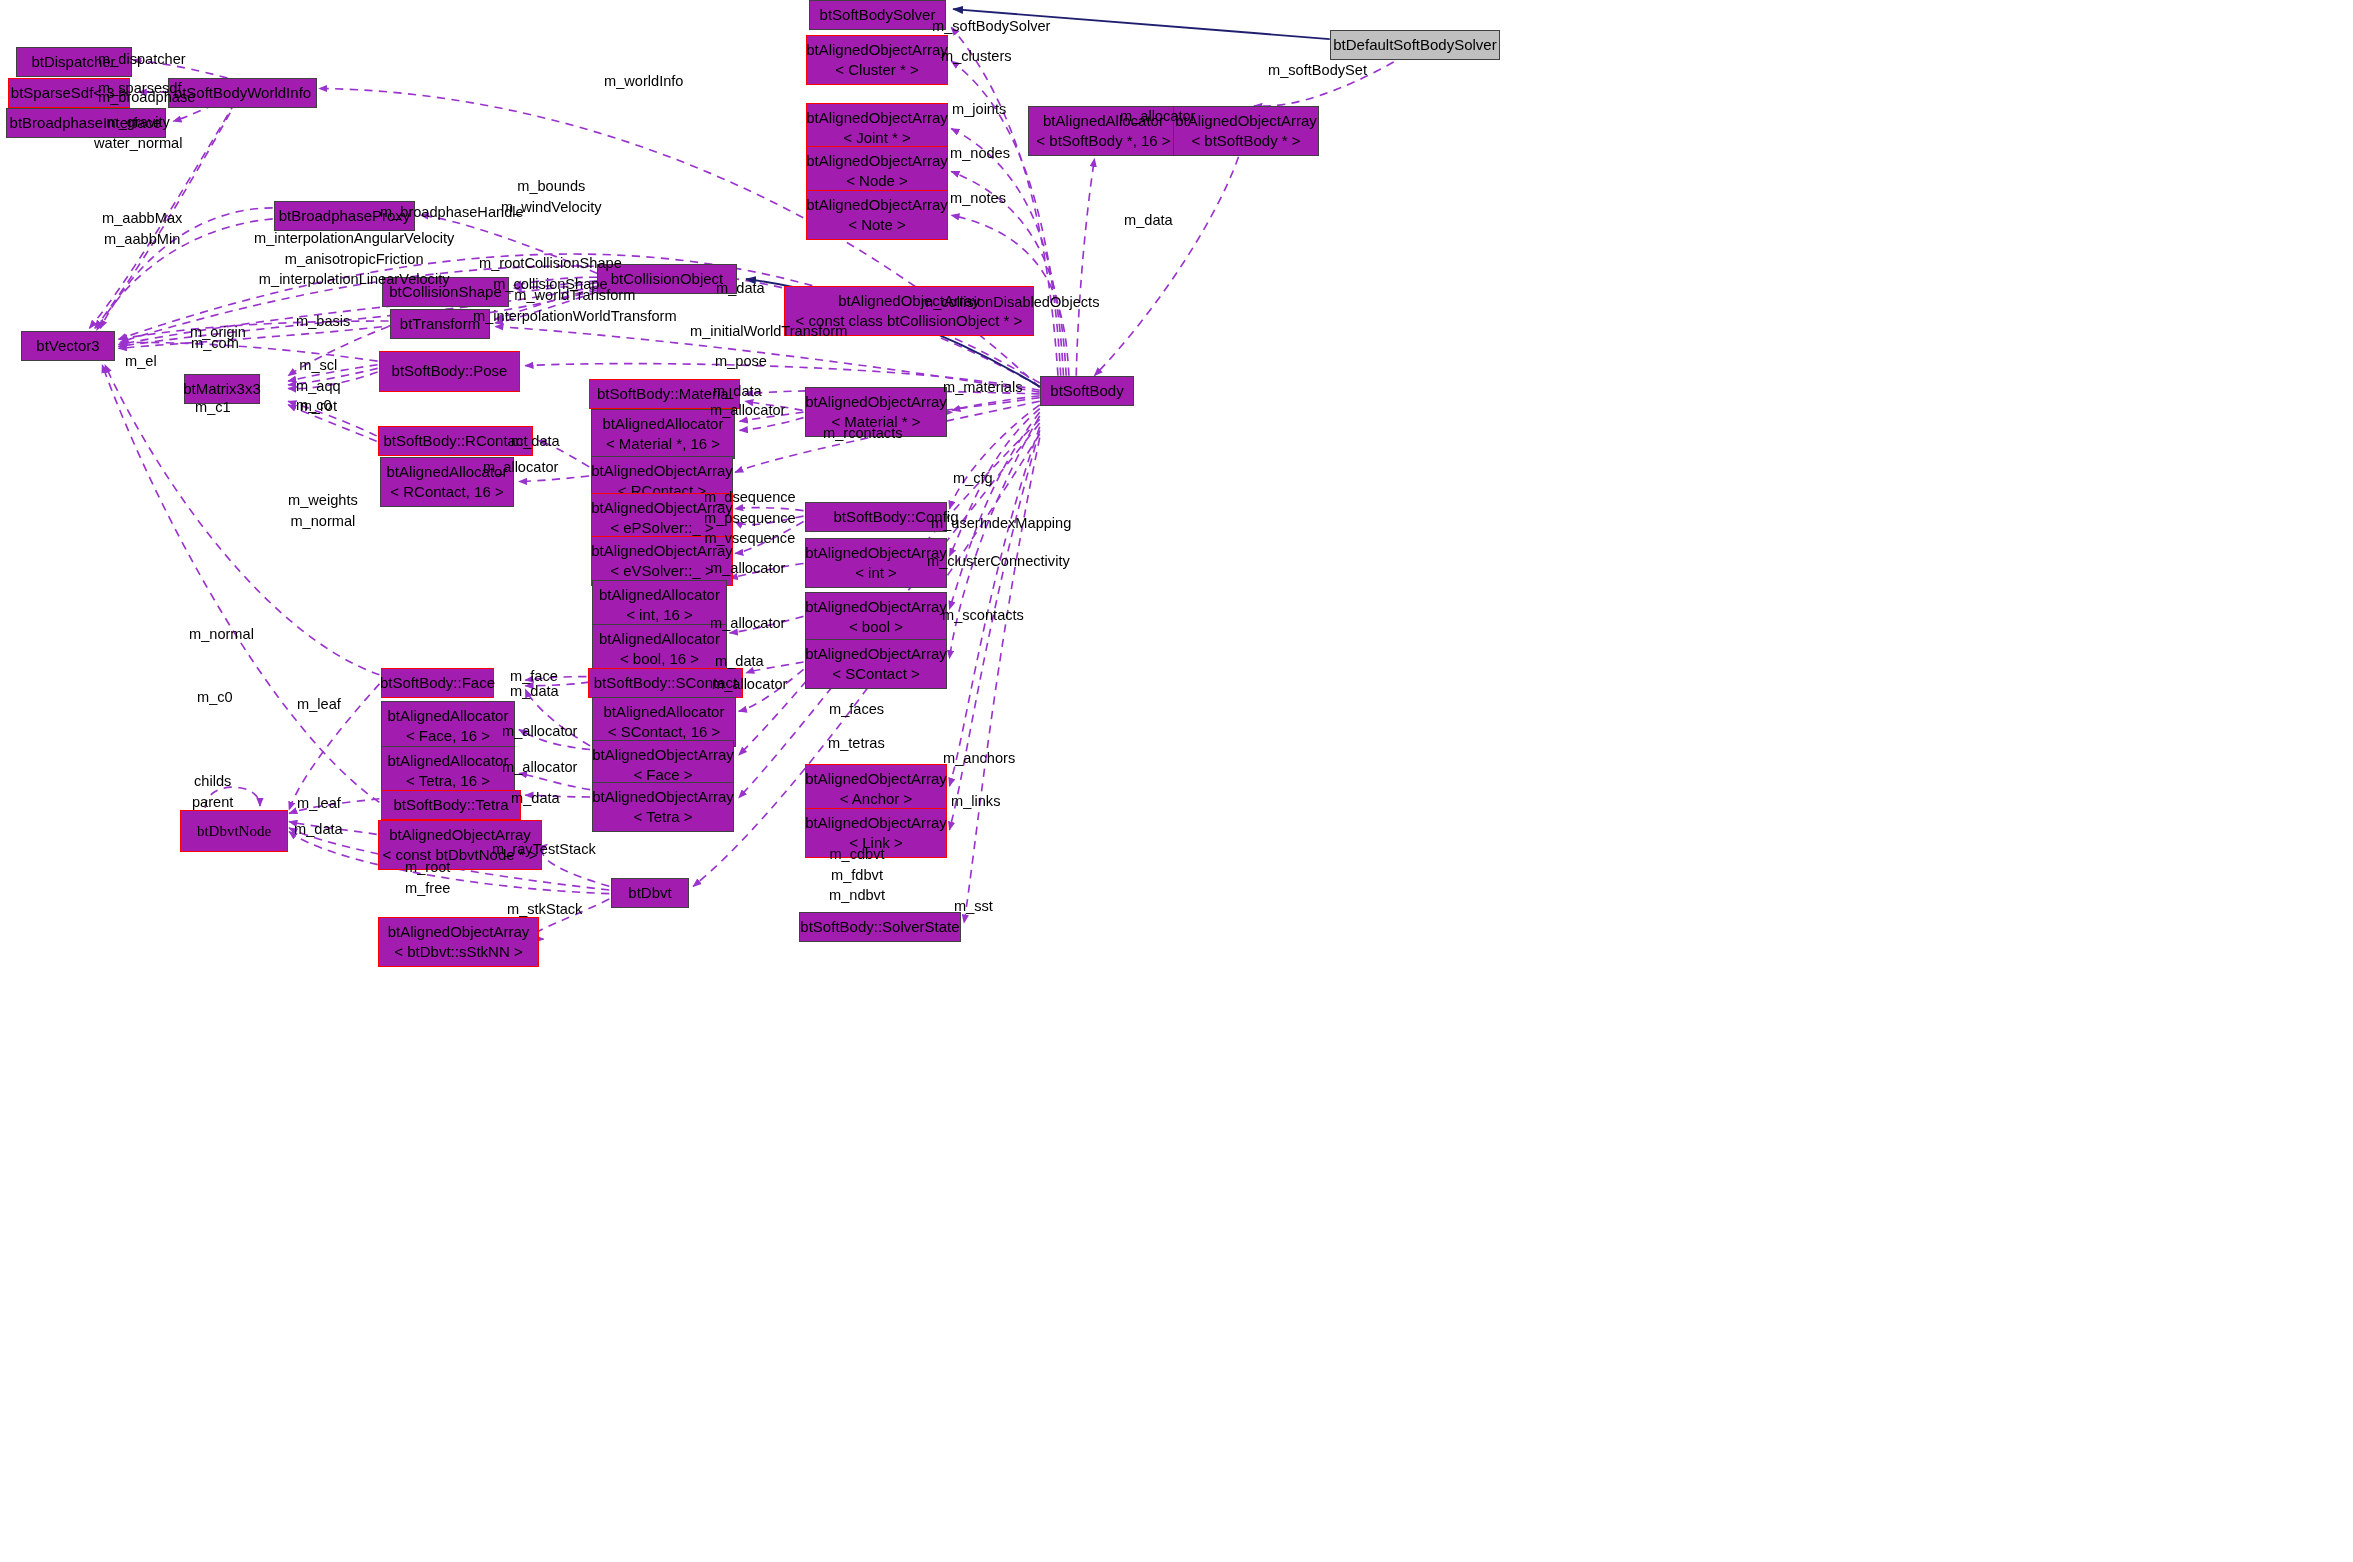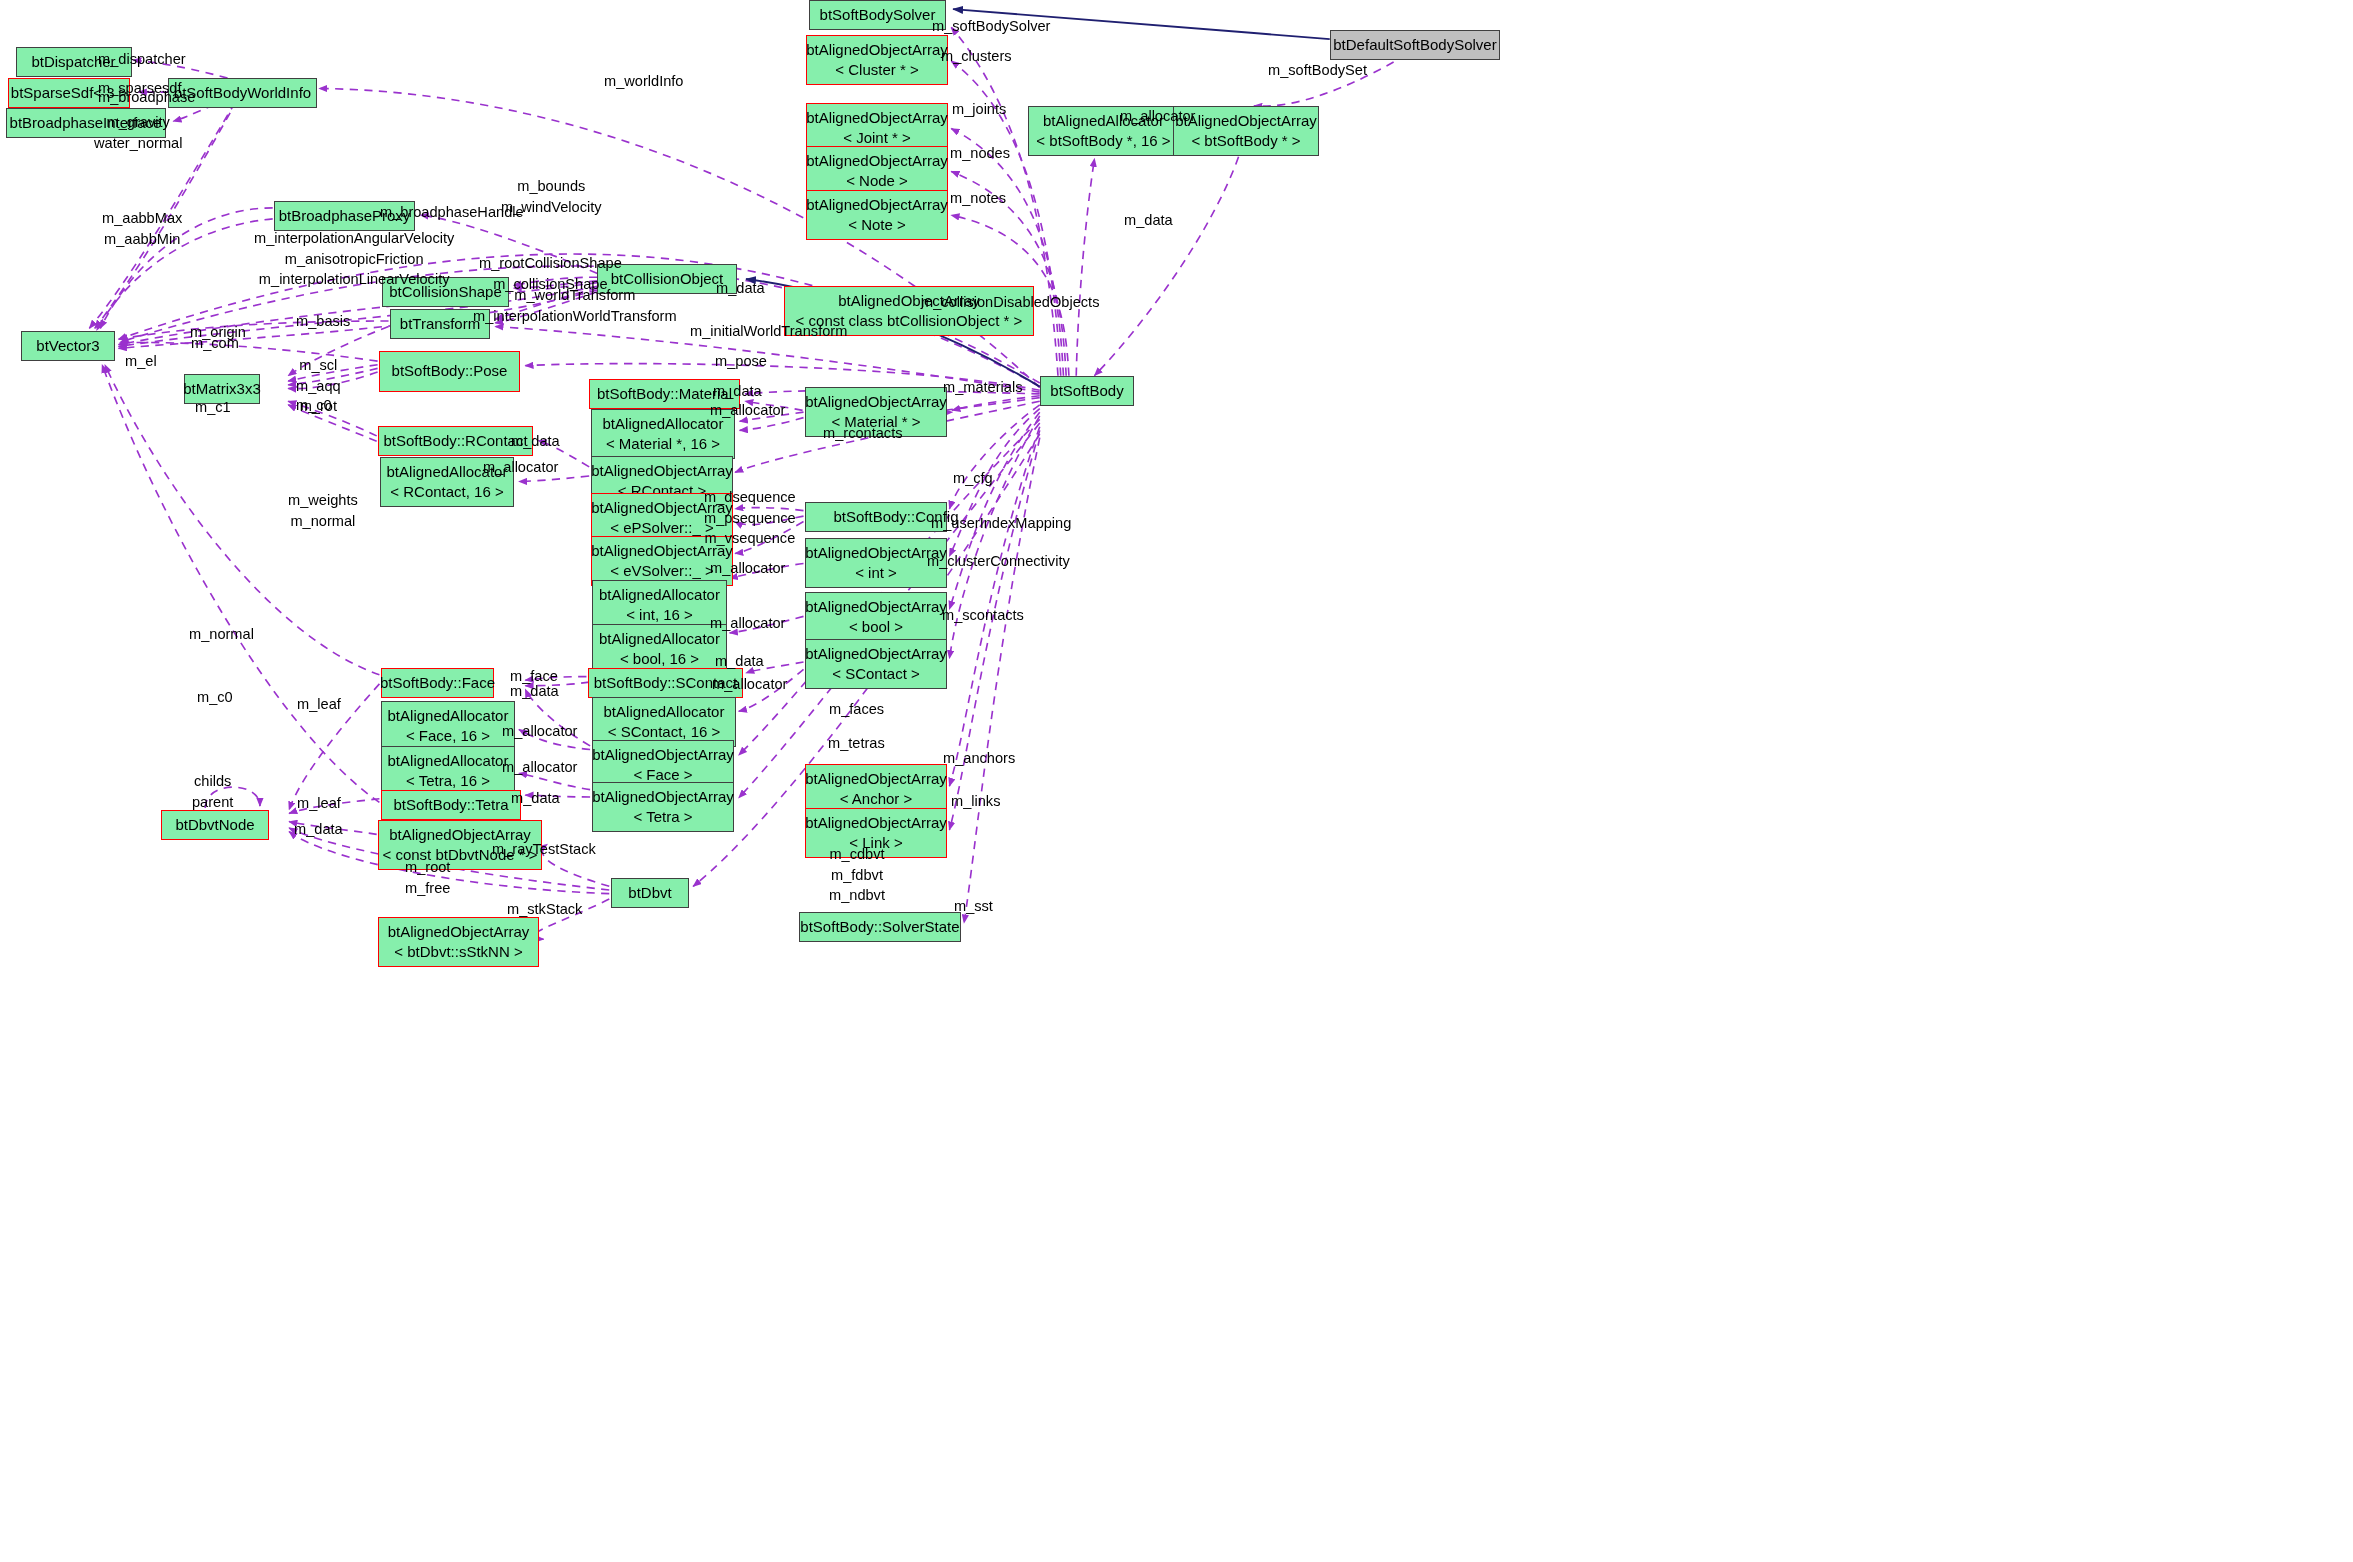--- a/index.html
+++ b/index.html
@@ -19,21 +19,21 @@
     position: absolute;
     left: 0;
     top: 0;
     width: 2354px;
     height: 1562px;
     pointer-events: none;
   }
   .node {
     position: absolute;
     box-sizing: border-box;
-    background: #86efac;
+    background: #a21caf;
     border: 1.5px solid #404040;
     display: flex;
     flex-direction: column;
     align-items: center;
     justify-content: center;
     text-align: center;
     font-size: 15px;
     line-height: 1.36;
     color: #000000;
     white-space: nowrap;
@@ -362,21 +362,21 @@
     <span>btSoftBody::Tetra</span>
   </div>
   <div class="node" style="left:592px;top:782px;width:142px;height:50px;">
     <span>btAlignedObjectArray</span>
     <span class="l2">&lt; Tetra &gt;</span>
   </div>
   <div class="node red" style="left:805px;top:808px;width:142px;height:50px;">
     <span>btAlignedObjectArray</span>
     <span class="l2">&lt; Link &gt;</span>
   </div>
-  <div class="node red" style="left:161px;top:810px;width:108px;height:30px;">
+  <div class="node red" style="left:180px;top:810px;width:108px;height:42px;font-family:Liberation Serif, serif;">
     <span>btDbvtNode</span>
   </div>
   <div class="node red" style="left:378px;top:820px;width:164px;height:50px;">
     <span>btAlignedObjectArray</span>
     <span class="l2">&lt; const btDbvtNode * &gt;</span>
   </div>
   <div class="node" style="left:611px;top:878px;width:78px;height:30px;">
     <span>btDbvt</span>
   </div>
   <div class="node" style="left:799px;top:912px;width:162px;height:30px;">

